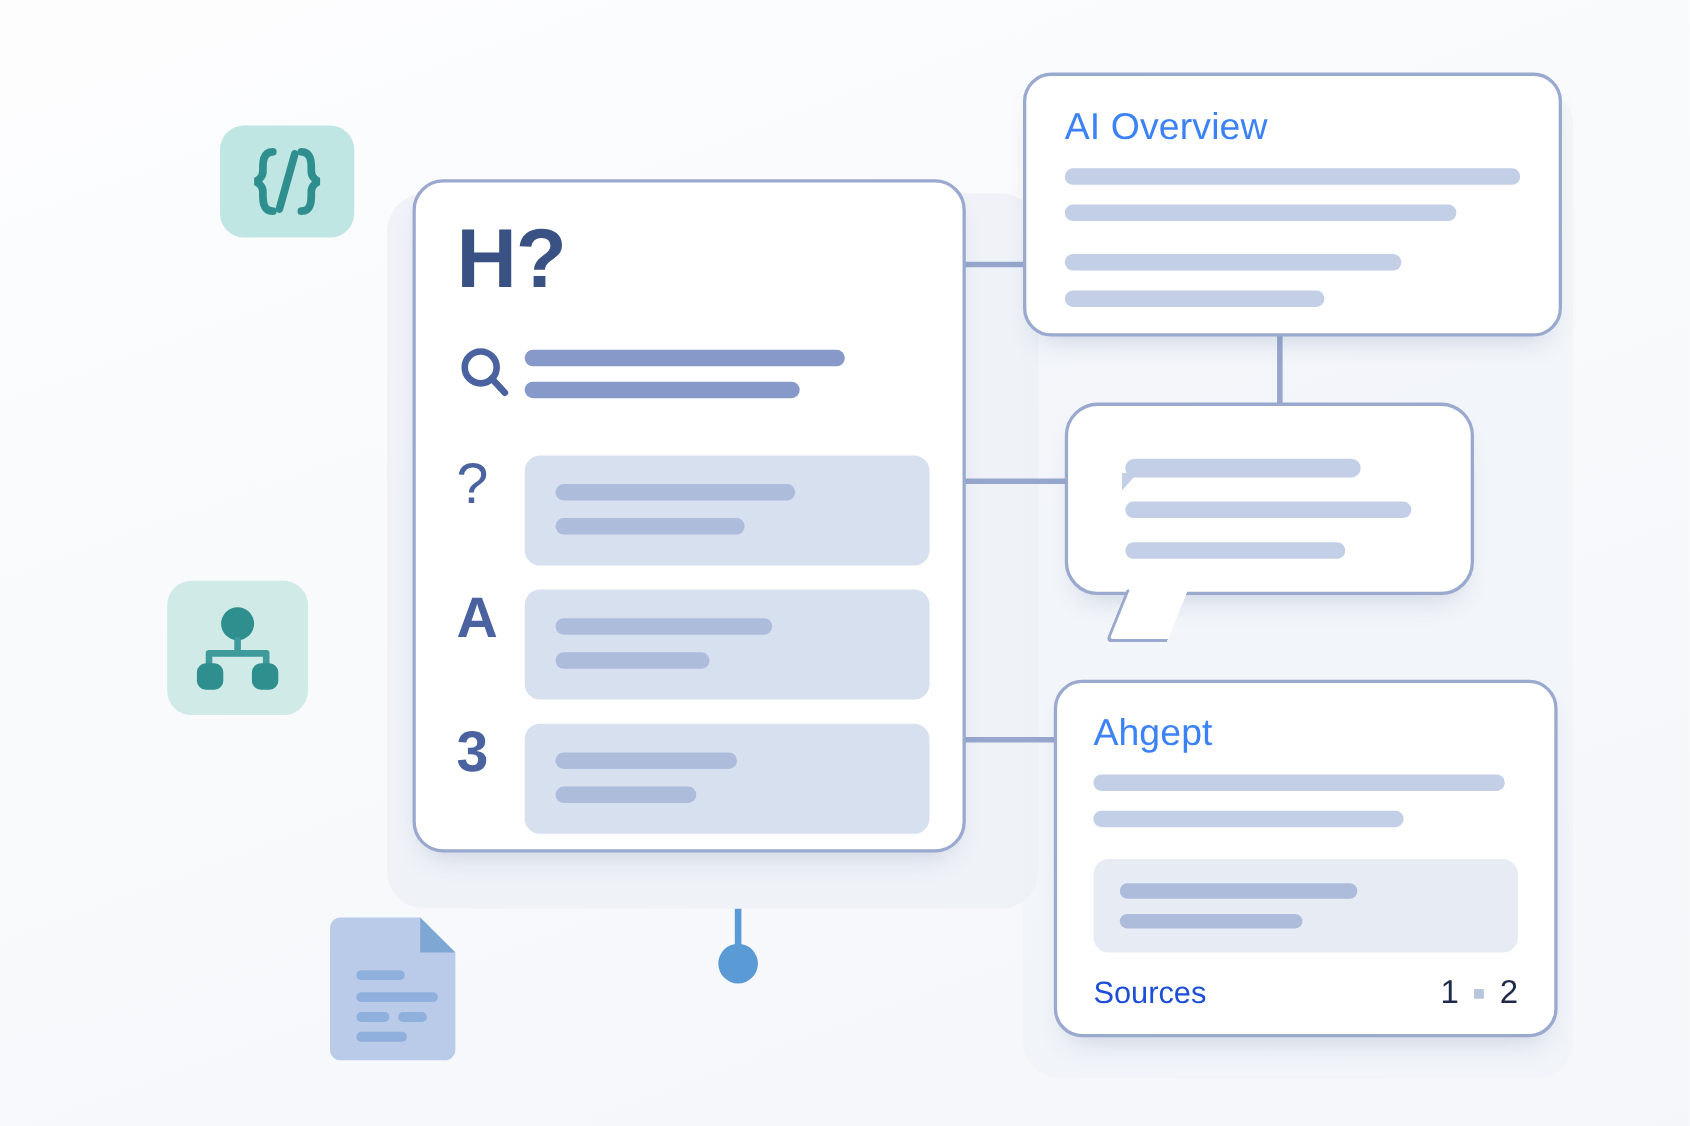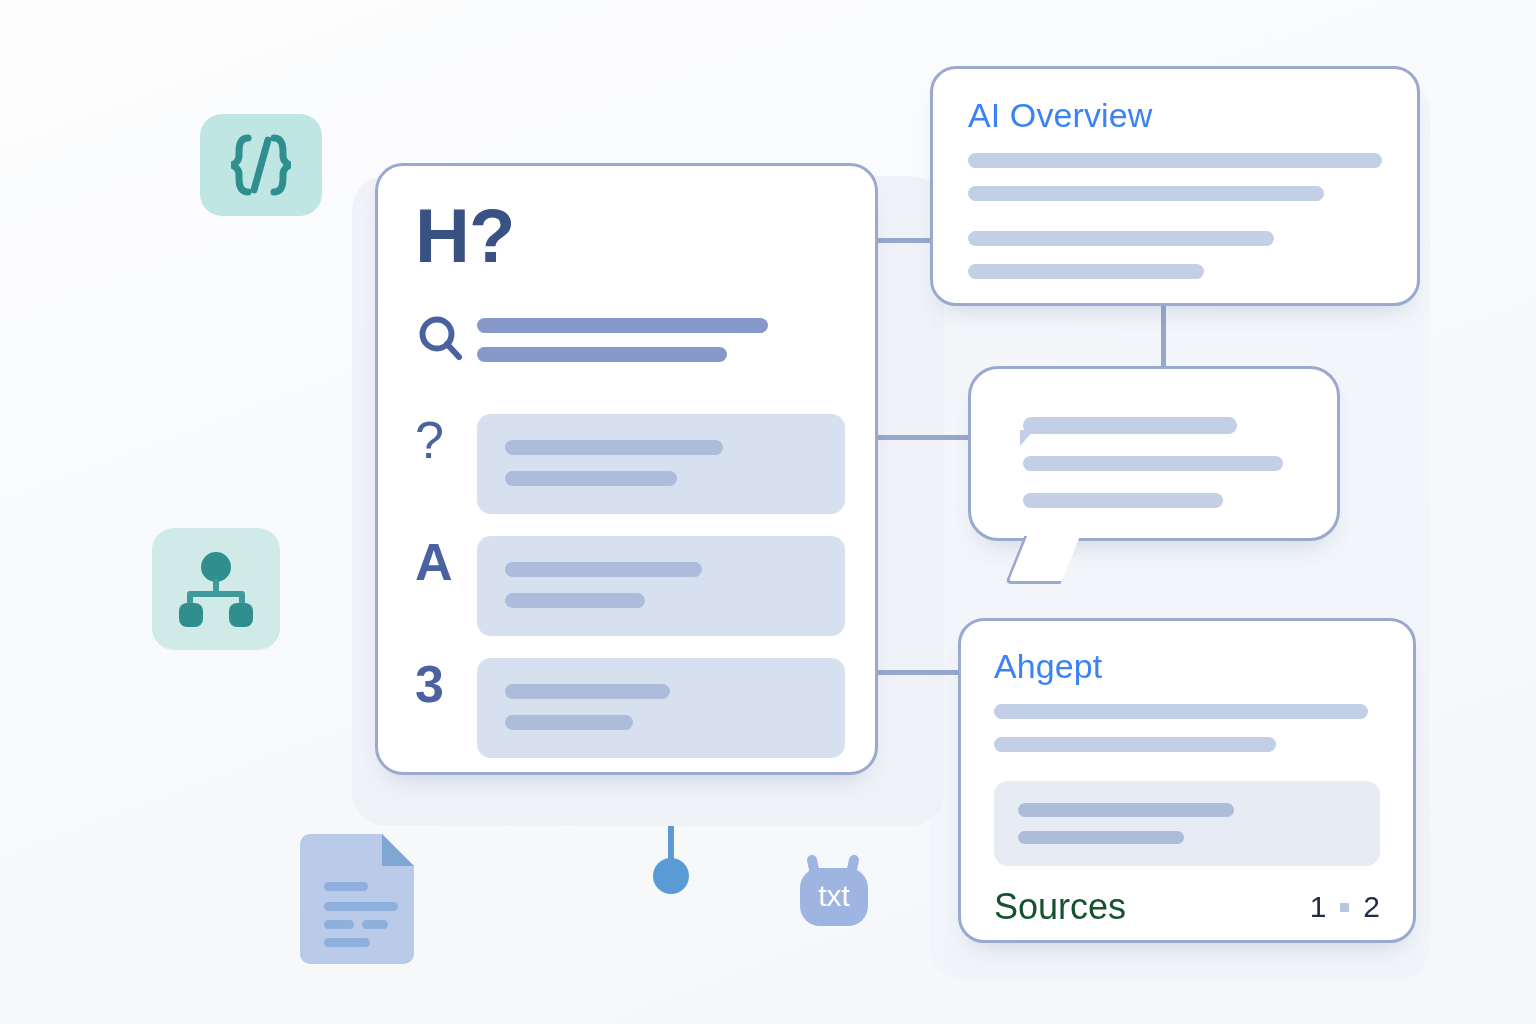--- a/index.html
+++ b/index.html
@@ -174,21 +174,21 @@
     background: #e7ebf3;
     border-radius: 14px;
     padding: 22px 24px;
     display: flex; flex-direction: column; gap: 14px;
   }
   #ahgept-card .footer {
     position: absolute; left: 33px; right: 33px; top: 265px;
     display: flex; align-items: center; justify-content: space-between;
   }
   #ahgept-card .footer .label {
-    font-size: 36px; color: #14532d; font-weight: 400;
+    font-size: 28px; color: #1d4ed8; font-weight: 400;
   }
   .srcnums { display: flex; align-items: center; gap: 14px; }
   .srcnums span.num { font-size: 30px; color: #1e2a47; }
   .srcnums .dot {
     width: 9px; height: 9px; background: #b9c5dd; border-radius: 1px;
   }
 
   
   .icon-tile {
     position: absolute;
@@ -324,27 +324,20 @@
       <path d="M14 10 h72 l32 32 v88 a10 10 0 0 1 -10 10 H14 a10 10 0 0 1 -10 -10 V20 a10 10 0 0 1 10 -10 z" fill="#b9cbe8"></path>
       <path d="M86 10 l32 32 h-32 z" fill="#7fa7d4"></path>
       <rect x="28" y="58" width="44" height="9" rx="4.5" fill="#8fb0dc"></rect>
       <rect x="28" y="78" width="74" height="9" rx="4.5" fill="#8fb0dc"></rect>
       <rect x="28" y="96" width="30" height="9" rx="4.5" fill="#8fb0dc"></rect>
       <rect x="66" y="96" width="26" height="9" rx="4.5" fill="#8fb0dc"></rect>
       <rect x="28" y="114" width="46" height="9" rx="4.5" fill="#8fb0dc"></rect>
     </svg>
   </div>
 
-  <div id="txt-icon">
-    <svg width="84" height="80" viewBox="0 0 84 80" fill="none">
-      <path d="M20 8 l3 14 M62 8 l-3 14" stroke="#9db5e0" stroke-width="10" stroke-linecap="round"></path>
-      <rect x="8" y="16" width="68" height="58" rx="20" fill="#9db5e0"></rect>
-      <text x="42" y="54" font-family="Liberation Sans, sans-serif" font-size="30" fill="#ffffff" text-anchor="middle">txt</text>
-    </svg>
-  </div>
 
   <div id="pin-marker">
     <svg width="52" height="70" viewBox="0 0 52 70" fill="none">
       <line x1="26" y1="0" x2="26" y2="40" stroke="#5b9bd5" stroke-width="6"></line>
       <circle cx="26" cy="50" r="18" fill="#5b9bd5"></circle>
     </svg>
   </div>
 
 </div>
 

